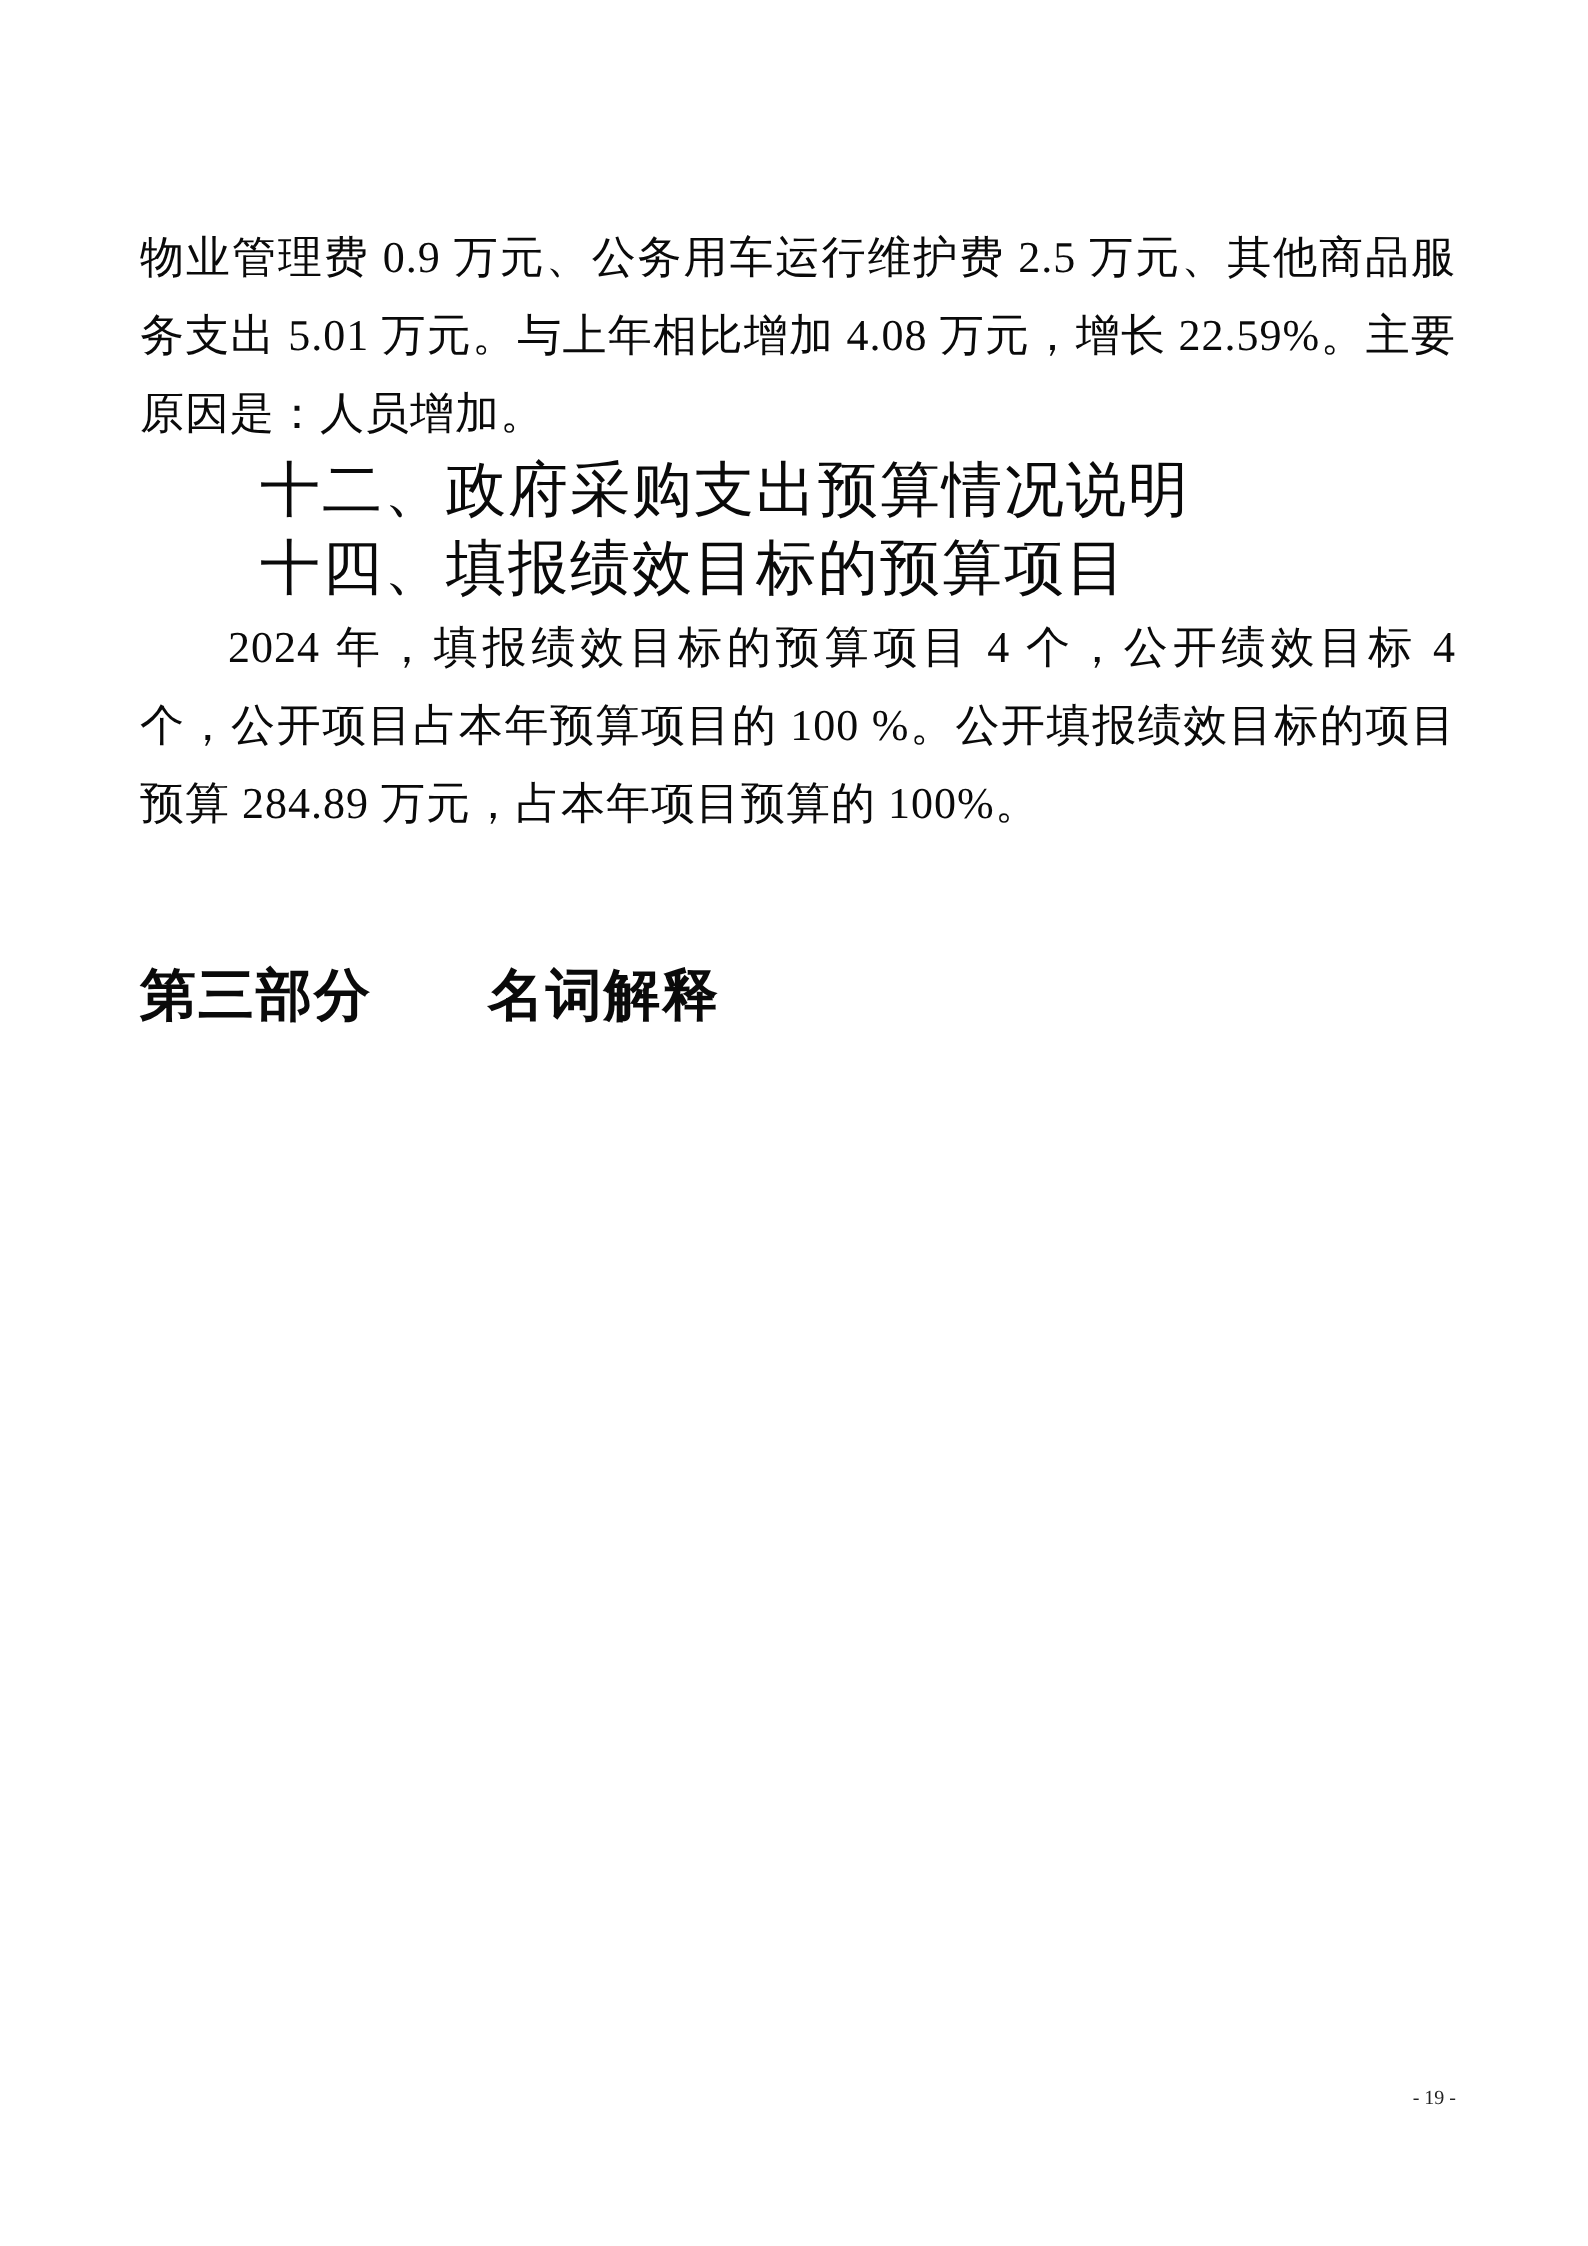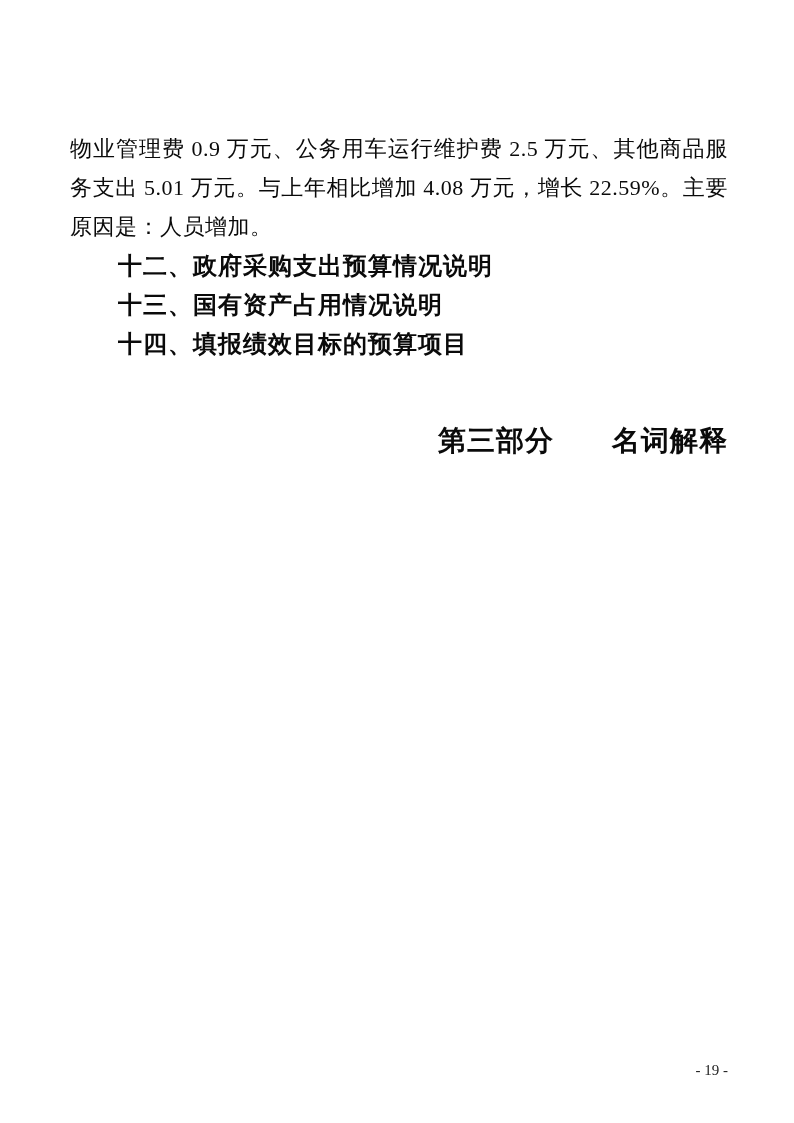--- a/index.html
+++ b/index.html
@@ -8,74 +8,73 @@
     background: #ffffff;
   }
   .page {
     position: relative;
     width: 794px;
     height: 1104px;
     background: #ffffff;
     overflow: hidden;
     color: #0a0a0a;
     font-family: "Liberation Serif", "DejaVu Serif", serif;
-    margin-top: 20px;
   }
   .content {
     position: absolute;
     top: 109px;
     left: 70px;
     width: 658px;
   }
   .para {
     margin: 0;
     font-size: 22px;
     line-height: 39px;
     text-align: justify;
     letter-spacing: 0.5px;
   }
   .para.indent {
     text-indent: 2em;
   }
   .h2 {
     margin: 0;
-    font-size: 24px;
+    font-size: 30px;
     line-height: 39px;
-    font-weight: 700;
+    font-weight: 400;
     font-family: "Liberation Sans", "DejaVu Sans", sans-serif;
     text-indent: 2em;
     letter-spacing: 1px;
   }
   .h1 {
     margin: 56px 0 30px 0;
     font-size: 28px;
     line-height: 44px;
     font-weight: 700;
-    text-align: right;
+    text-align: left;
     text-indent: 0;
     letter-spacing: 1px;
   }
   .def-lead {
     font-weight: 700;
   }
   .page-number {
     position: absolute;
     top: 1042px;
     right: 66px;
-    font-size: 15px;
+    font-size: 10px;
     line-height: 16px;
     color: #222222;
     font-family: "Liberation Serif", "DejaVu Serif", serif;
   }
 </style>
 </head>
 <body>
 
 <div class="page">
   <main class="content">
       <p class="para">物业管理费 0.9 万元、公务用车运行维护费 2.5 万元、其他商品服务支出 5.01 万元。与上年相比增加 4.08 万元，增长 22.59%。主要原因是：人员增加。</p>
       <h2 class="h2">十二、政府采购支出预算情况说明</h2>
-      <h2 class="h2">十三、国有资产占用情况说明</h2>
       <h2 class="h2">十四、填报绩效目标的预算项目</h2>
+      <p class="para indent">2024 年，填报绩效目标的预算项目 4 个，公开绩效目标 4 个，公开项目占本年预算项目的 100 %。公开填报绩效目标的项目预算 284.89 万元，占本年项目预算的 100%。</p>
       <h1 class="h1">第三部分　　名词解释</h1>
     </main>
   <div class="page-number">- 19 -</div>
 </div>
 
 </body></html>

